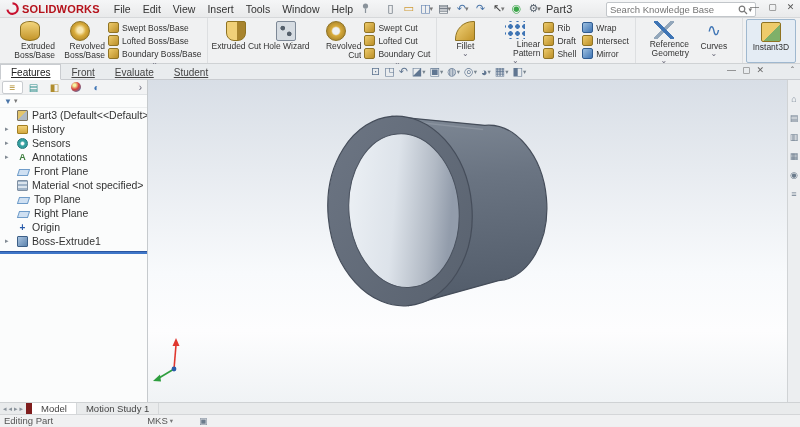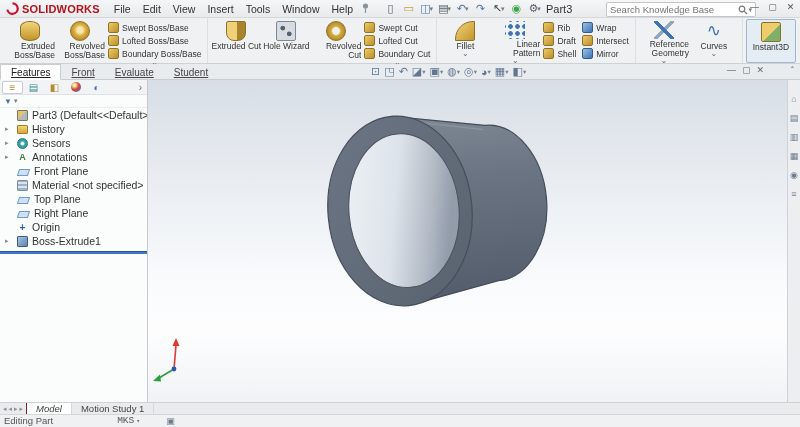--- a/index.html
+++ b/index.html
@@ -103,28 +103,28 @@
   .viewport svg { position:absolute; inset:0; width:100%; height:100%; }
 
   .task-rail { width:13px; background:#eceef0; border-left:1px solid #d0d3d5; display:flex; flex-direction:column;
                align-items:center; padding-top:14px; gap:9px; font-size:9px; color:#6b7b8c; }
   .railbtn { width:11px; text-align:center; }
 
   
   .bottom-tabs { height:12px; background:#e9ebec; border-top:1px solid #cfd2d4; display:flex; align-items:stretch; font-size:9.5px; }
   .tabnav { display:flex; align-items:center; gap:2px; padding:0 3px; color:#8a939b; font-size:7px; }
   .btab { padding:0 9px; display:flex; align-items:center; color:#444; border-right:1px solid #d5d8da; }
-  .btab.active { background:#fff; border-left:1px solid #7f1d1d;font-style:italic; }
+  .btab.active { background:#fff; border-left:6px solid #7f1d1d; }
 
   
   .statusbar { height:12px; background:#f0f1f2; border-top:1px solid #d4d6d8; display:flex; align-items:center;
                padding:0 4px; font-size:9.5px; color:#555; }
   .sb-left { flex:1; }
-  .sb-mode { margin-right:64px; }
-  .sb-units { display:flex; align-items:center; gap:3px; margin-right:26px;font-family:Liberation Mono, monospace; }
+  .sb-mode { margin-right:94px; }
+  .sb-units { display:flex; align-items:center; gap:3px; margin-right:26px; }
   .sb-units .qcaret { font-size:6.5px; }
   .sb-icon { color:#6b7b8c; font-size:9px; }
 </style>
 </head>
 <body>
 
 <div class="app">
 
   <div class="titlebar">
     <div class="logo">

